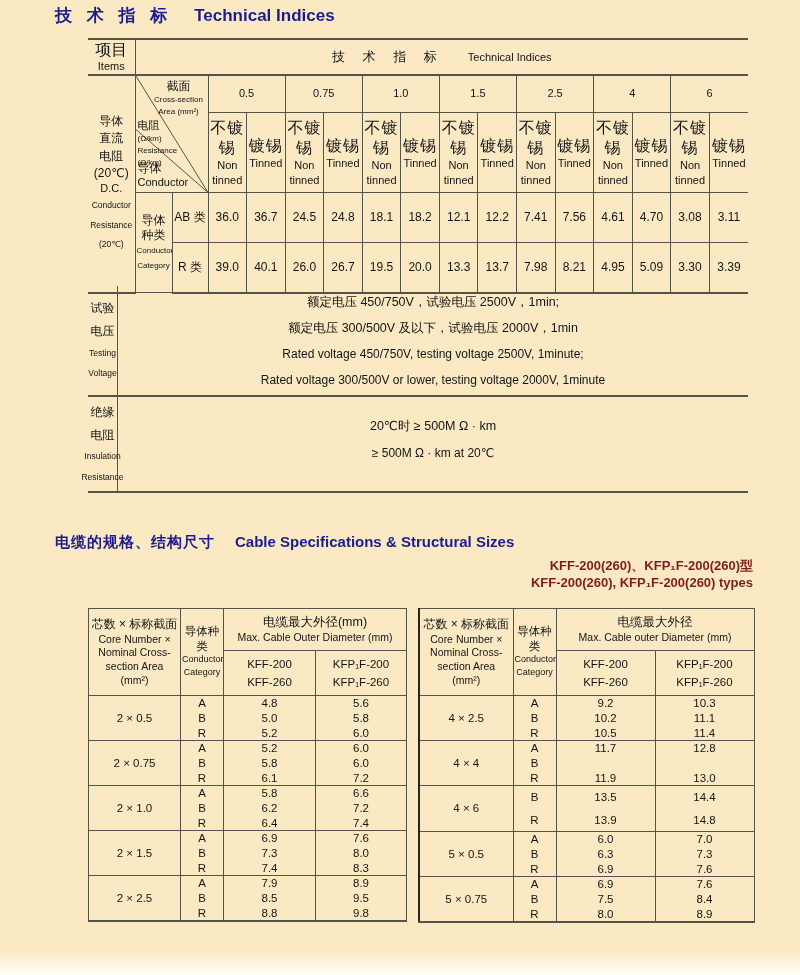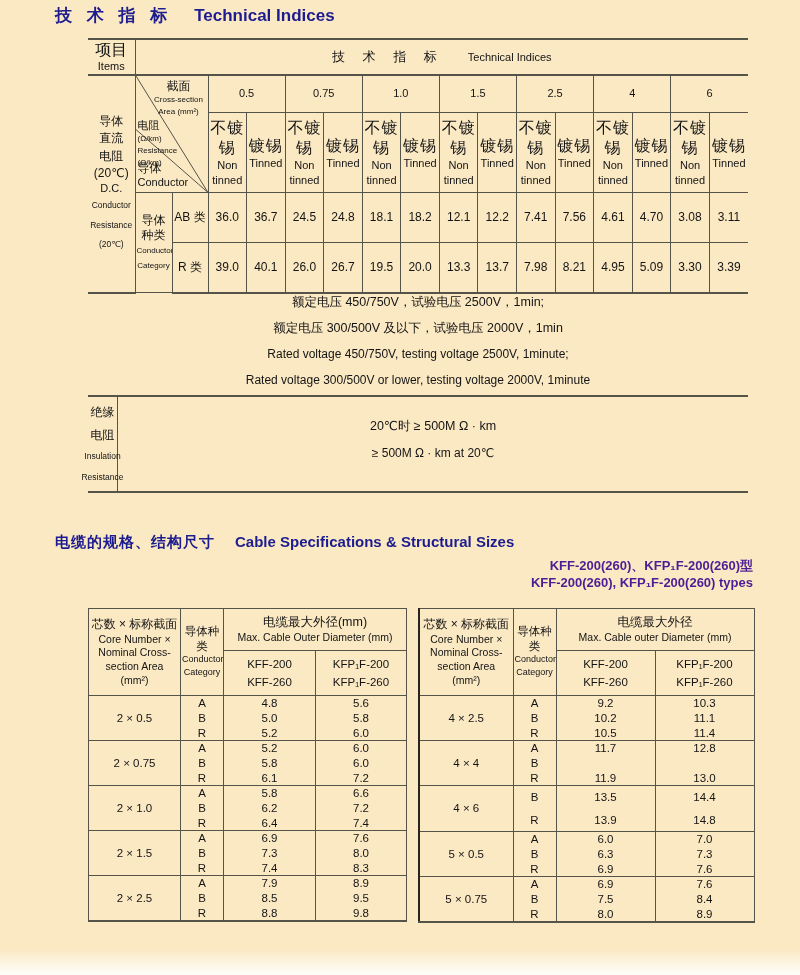--- a/index.html
+++ b/index.html
@@ -5,21 +5,21 @@
   *{margin:0;padding:0;box-sizing:border-box}
   html,body{width:800px;height:975px}
   body{background:#fbe9c4;font-family:"Liberation Sans","DejaVu Sans",sans-serif;color:#141414;position:relative;overflow:hidden}
 
   
   .sec-title{position:absolute;font-weight:bold;color:#1c1c8f;white-space:nowrap}
   #title1{left:55px;top:4px;font-size:17px}
   #title1 .zh{letter-spacing:5px;margin-right:22px}
   #title2{left:55px;top:533px;font-size:15px}
   #title2 .zh{margin-right:20px;letter-spacing:1px}
-  #subtitle{position:absolute;right:47px;top:557px;text-align:right;font-weight:bold;color:#4c1d95;font-size:13px;line-height:17px}
+  #subtitle{position:absolute;right:47px;top:557px;text-align:right;font-weight:bold;color:#7f1d1d;font-size:13px;line-height:17px}
 
   
   table{border-collapse:collapse;table-layout:fixed}
   td{border:1px solid #55544a;text-align:center;vertical-align:middle;font-size:12px;line-height:1.25;padding:0 1px;overflow:hidden}
 
   
   #t1{position:absolute;left:88px;top:38px;width:660px}
   #t1 .noL{border-left:0}
   #t1 .noR{border-right:0}
   #t1 tr.r1{height:30px}
@@ -261,20 +261,26 @@
     <td>8.21</td>
     <td>4.95</td>
     <td>5.09</td>
     <td>3.30</td>
     <td class="noR">3.39</td>
   </tr>
 </tbody>
   </table>
 
 <div class="hsec" id="testing">
+  <div class="hlbl">
+    <div class="zh">试验</div>
+    <div class="zh">电压</div>
+    <div class="en">Testing</div>
+    <div class="en">Voltage</div>
+  </div>
   <div class="hcontent">
     <div class="cline">额定电压 450/750V，试验电压 2500V，1min;</div>
     <div class="cline">额定电压 300/500V 及以下，试验电压 2000V，1min</div>
     <div class="eline">Rated voltage 450/750V, testing voltage 2500V, 1minute;</div>
     <div class="eline">Rated voltage 300/500V or lower, testing voltage 2000V, 1minute</div>
   </div>
 </div>
 
 <div class="hsec" id="insul">
   <div class="hlbl">

